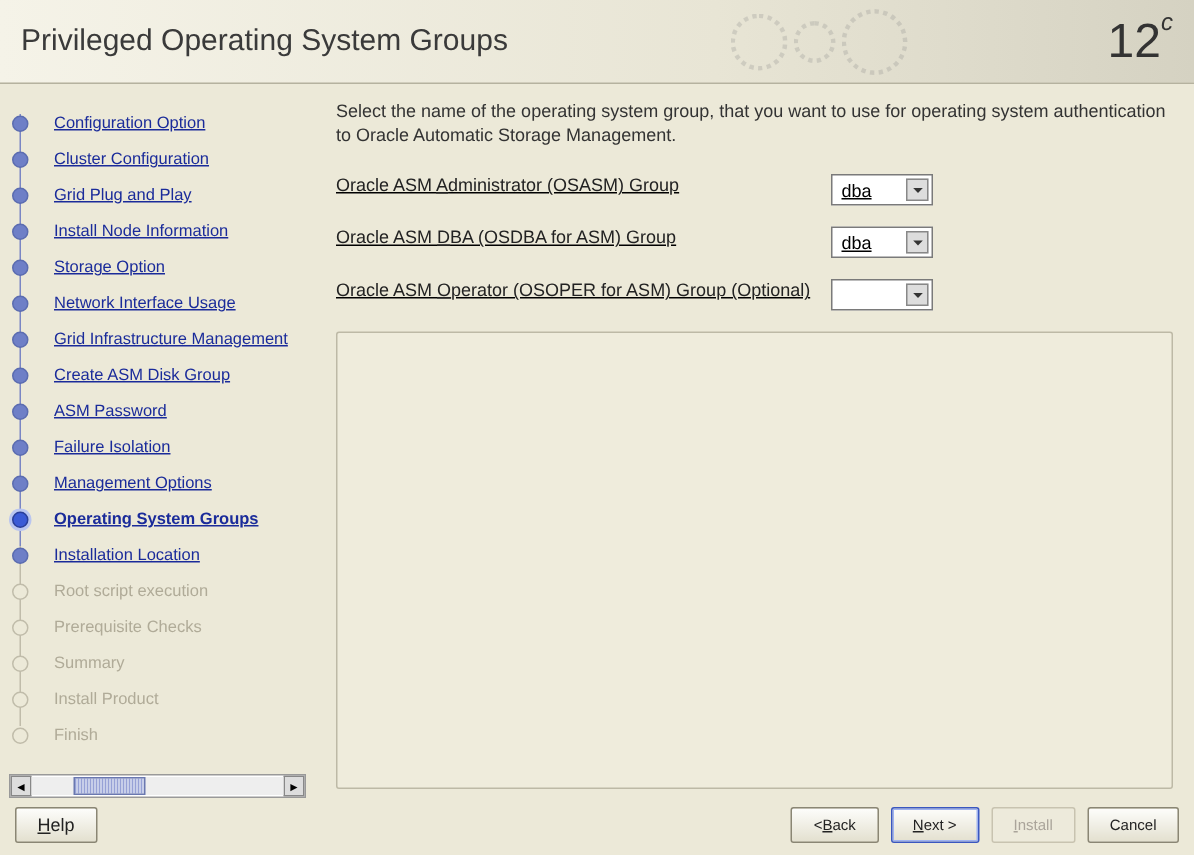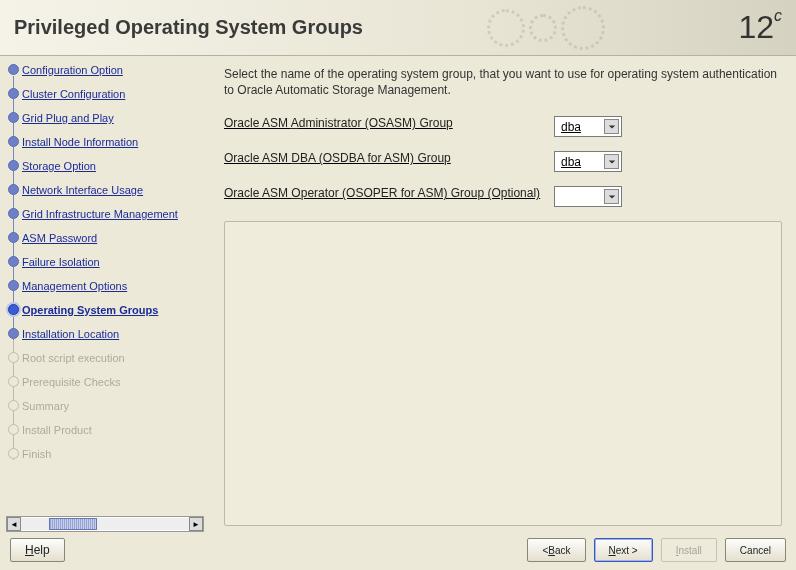--- a/index.html
+++ b/index.html
@@ -19,21 +19,21 @@
     background: linear-gradient(to right, #f5f3e8 0%, #e8e5d5 60%, #d5d2c2 100%);
     border-bottom: 1px solid #b5b29f;
     display: flex;
     align-items: center;
     padding: 0 14px;
     justify-content: space-between;
     position: relative;
   }
   .title {
     font-size: 20px;
-    font-weight: bold;
+    font-weight: normal;
     color: #3a3a3a;
   }
   .logo-area {
     display: flex;
     align-items: center;
     gap: 6px;
   }
   .oracle-text { font-weight: bold; font-size: 18px; color:#222; letter-spacing:-0.5px; }
   .oracle-r { color:#e00; }
   .grid-txt { font-size:10px; color:#666; letter-spacing:0.5px; border-top:1px solid #999; margin-top:2px; padding-top:2px;}
@@ -57,23 +57,23 @@
     flex-direction:column;
     padding-top:8px;
   }
   .steps {
     flex:1;
     overflow:hidden;
     padding-left:8px;
   }
   .step {
     display:flex;
-    align-items:flex-start;
+    align-items:flex-end;
     height:24px;
-    gap:3px;
+    gap:17px;
     position:relative;
   }
   .step::before{
     content:"";
     position:absolute;
     left:5px; top:-12px; bottom:12px;
     width:1px; background:#7a86c4;
   }
   .step:first-child::before{ top:12px; }
   .bullet{
@@ -191,20 +191,24 @@
           <div class="bullet"></div>
           <a class="lbl">Storage Option</a>
         </div>
         <div class="step done">
           <div class="bullet"></div>
           <a class="lbl">Network Interface Usage</a>
         </div>
         <div class="step done">
           <div class="bullet"></div>
           <a class="lbl">Grid Infrastructure Management</a>
+        </div>
+        <div class="step done">
+          <div class="bullet"></div>
+          <a class="lbl">Create ASM Disk Group</a>
         </div>
         <div class="step done">
           <div class="bullet"></div>
           <a class="lbl">ASM Password</a>
         </div>
         <div class="step done">
           <div class="bullet"></div>
           <a class="lbl">Failure Isolation</a>
         </div>
         <div class="step done">

